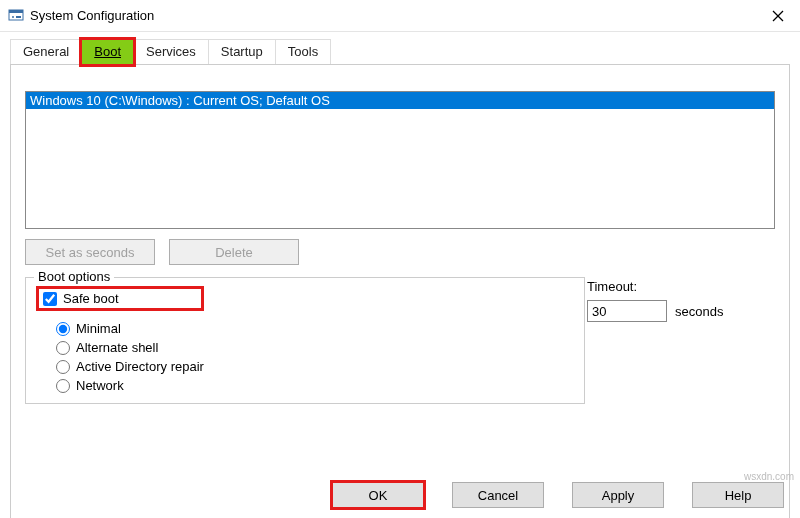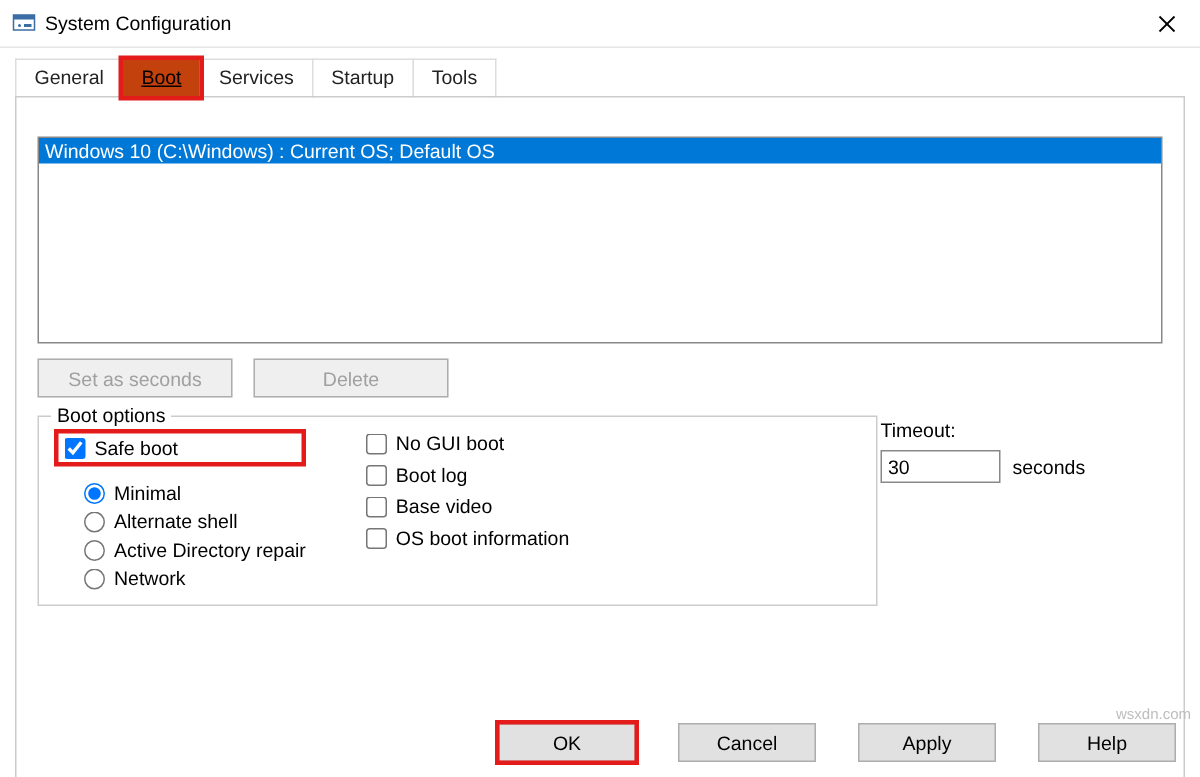--- a/index.html
+++ b/index.html
@@ -6,21 +6,21 @@
   body { margin: 0; background: #fff; width: 800px; height: 518px; overflow: hidden; font-size: 13px; color: #000; }
   .titlebar { display: flex; align-items: center; height: 32px; padding: 0 0 0 8px; border-bottom: 1px solid #e5e5e5; }
   .titlebar .icon { width: 16px; height: 16px; margin-right: 6px; }
   .titlebar .title { flex: 1; font-size: 13px; }
   .titlebar .close { width: 44px; height: 30px; display: flex; align-items: center; justify-content: center; cursor: pointer; }
   .titlebar .close svg { width: 12px; height: 12px; }
   .tabstrip { display: flex; align-items: flex-end; padding: 6px 10px 0 10px; }
   .tab { padding: 4px 12px 6px 12px; border: 1px solid #ccc; border-bottom: none; background: #fff; position: relative; top: 1px; cursor: pointer; font-size: 13px; }
   .tab + .tab { margin-left: -1px; }
   .tab.inactive { background: #fff; border-color: #ddd; color: #222; }
-  .tab.active { background: #c2410c; border-color: #bbb; z-index: 2; text-decoration: underline; }
+  .tab.active { background: #84cc16; border-color: #bbb; z-index: 2; text-decoration: underline; }
   .highlight-red { outline: 3px solid #e41b1b; outline-offset: -1px; }
   .tabpage { margin: 0 10px 0 10px; border: 1px solid #ccc; padding: 26px 14px 10px 14px; height: 480px; position: relative; }
   .listbox { width: 100%; height: 138px; border: 1px solid #888; background: #fff; overflow: hidden; }
   .listrow { background: #0078d7; color: #fff; padding: 1px 4px; font-size: 13px; }
   .btnrow { display: flex; gap: 14px; margin-top: 10px; }
   .btn { height: 26px; min-width: 130px; border: 1px solid #adadad; background: #e1e1e1; font-size: 13px; cursor: pointer; padding: 0 10px; display: inline-flex; align-items: center; justify-content: center; }
   .btn.disabled { color: #a0a0a0; background: #efefef; cursor: default; }
   .lower { display: flex; margin-top: 12px; gap: 2px; }
   .fieldset { border: 1px solid #ccc; padding: 8px 10px 10px 10px; position: relative; flex: 1; }
   .fieldset .legend { position: absolute; top: -9px; left: 8px; background: #fff; padding: 0 4px; font-size: 13px; }
@@ -100,38 +100,20 @@
             <label class="ctl">
               <input type="radio" name="sb" style="">
               <span>Active Directory repair</span>
             </label>
             <label class="ctl">
               <input type="radio" name="sb" style="">
               <span>Network</span>
             </label>
           </div>
         </div>
-        <div class="col" style="padding-top:2px">
-          <label class="ctl">
-            <input type="checkbox" style="">
-            <span>No GUI boot</span>
-          </label>
-          <label class="ctl">
-            <input type="checkbox" style="">
-            <span>Boot log</span>
-          </label>
-          <label class="ctl">
-            <input type="checkbox" style="">
-            <span>Base video</span>
-          </label>
-          <label class="ctl">
-            <input type="checkbox" style="">
-            <span>OS boot information</span>
-          </label>
-        </div>
       </div>
     </div>
 
     <div class="rightpane">
       <span>Timeout:</span>
       <div class="timeout-row">
         <input class="timeout-input" value="30" style="">
         <span>seconds</span>
       </div>
       <div style="height:26px"></div>

